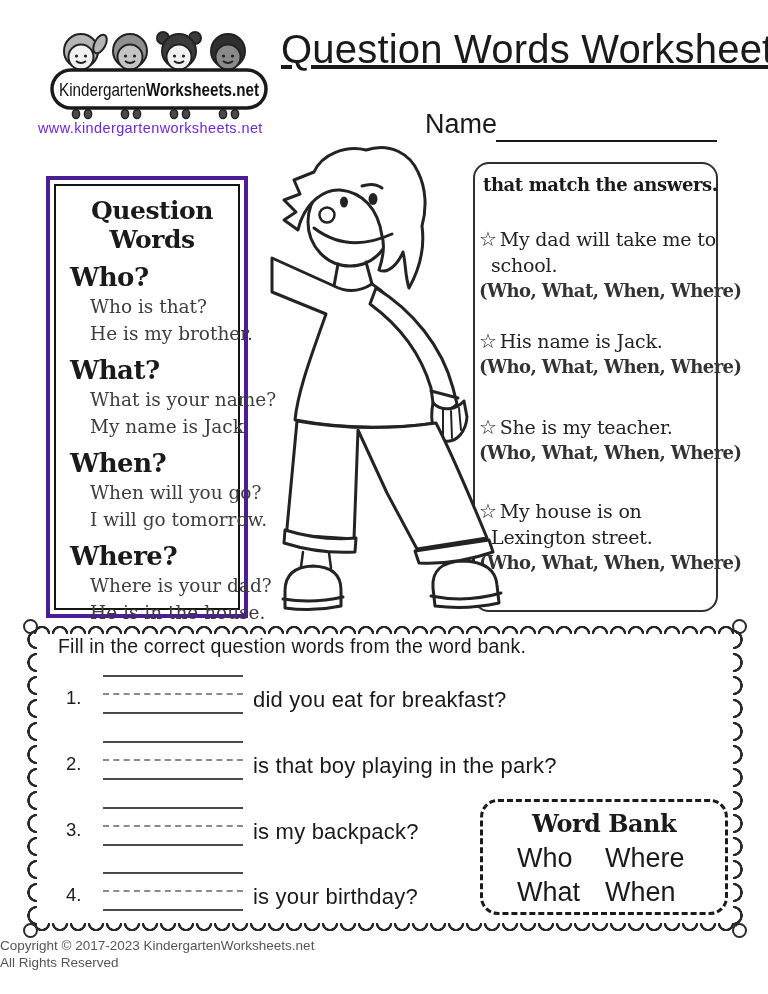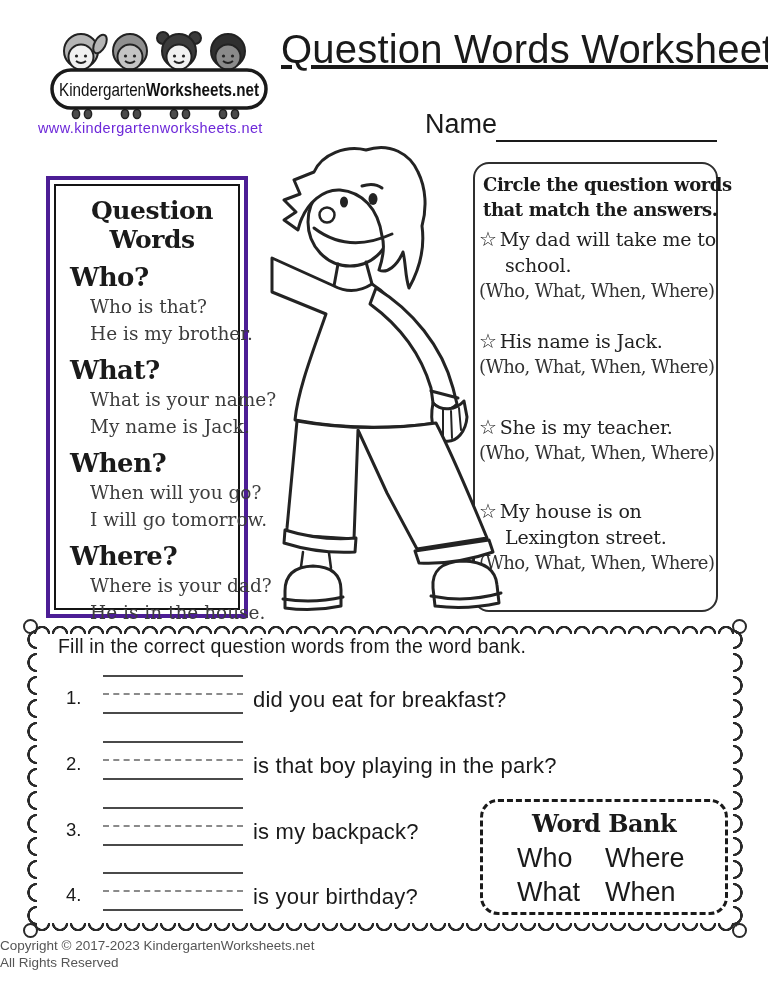--- a/index.html
+++ b/index.html
@@ -25,22 +25,22 @@
   .qw-ex { font-size:18.5px; color:#3d3d3d; margin-left:20px; line-height:27px; white-space:nowrap; }
 
   
   .circle-box { left:473px; top:162px; width:245px; height:450px; border:2.5px solid #2f2f2f;
                 border-radius:16px; font-family:"DejaVu Serif", serif; background:#fff; }
   .cb-instr { position:absolute; left:8px; top:8px; font-size:18px; font-weight:700;
               line-height:25px; white-space:nowrap; letter-spacing:-0.4px; }
   .cb-item { position:absolute; left:4px; white-space:nowrap; }
   .cb-line { font-size:19px; line-height:26px; color:#222; letter-spacing:-0.2px; }
   .cb-line .star { font-size:20px; margin-right:3px; }
-  .cb-line2 { margin-left:26px; }
-  .cb-opts { font-size:18px; line-height:25px; color:#333; letter-spacing:-0.6px; }
+  .cb-line2 { margin-left:12px; }
+  .cb-opts { font-size:18px; line-height:25px; color:#333; letter-spacing:-0.6px;font-weight:bold; }
 
   
   .fill-box { left:25px; top:622px; width:720px; height:313px; }
   .edge { position:absolute; }
   .edge.top { left:8px; right:8px; top:0; height:12px; background-repeat:repeat-x; background-size:18px 12px;
     background-image:radial-gradient(circle at 9px 12px, rgba(0,0,0,0) 5.5px, #2a2a2a 6px, #2a2a2a 8px, rgba(0,0,0,0) 8.5px); }
   .edge.bottom { left:8px; right:8px; bottom:0; height:12px; background-repeat:repeat-x; background-size:18px 12px;
     background-image:radial-gradient(circle at 9px 0px, rgba(0,0,0,0) 5.5px, #2a2a2a 6px, #2a2a2a 8px, rgba(0,0,0,0) 8.5px); }
   .edge.left { top:6px; bottom:6px; left:0; width:12px; background-repeat:repeat-y; background-size:12px 23px;
     background-image:radial-gradient(circle at 12px 11.5px, rgba(0,0,0,0) 7px, #2a2a2a 7.5px, #2a2a2a 9.5px, rgba(0,0,0,0) 10px); }
@@ -152,21 +152,20 @@
       <div>
         <div class="qw-word">Where?</div>
         <div class="qw-ex">Where is your dad?</div>
         <div class="qw-ex">He is in the house.</div>
       </div>
     </div>
   </div>
 
   <div class="abs circle-box">
     <div class="cb-instr">
-      <div>Circle the question words</div>
       <div>that match the answers.</div>
     </div>
 
     <div class="cb-item" style="top:62px">
       <div class="cb-line"><span class="star">☆</span><span>My dad will take me to</span></div>
       <div class="cb-line cb-line2">school.</div>
       <div class="cb-opts">(Who, What, When, Where)</div>
     </div>
 
     <div class="cb-item" style="top:164px">

